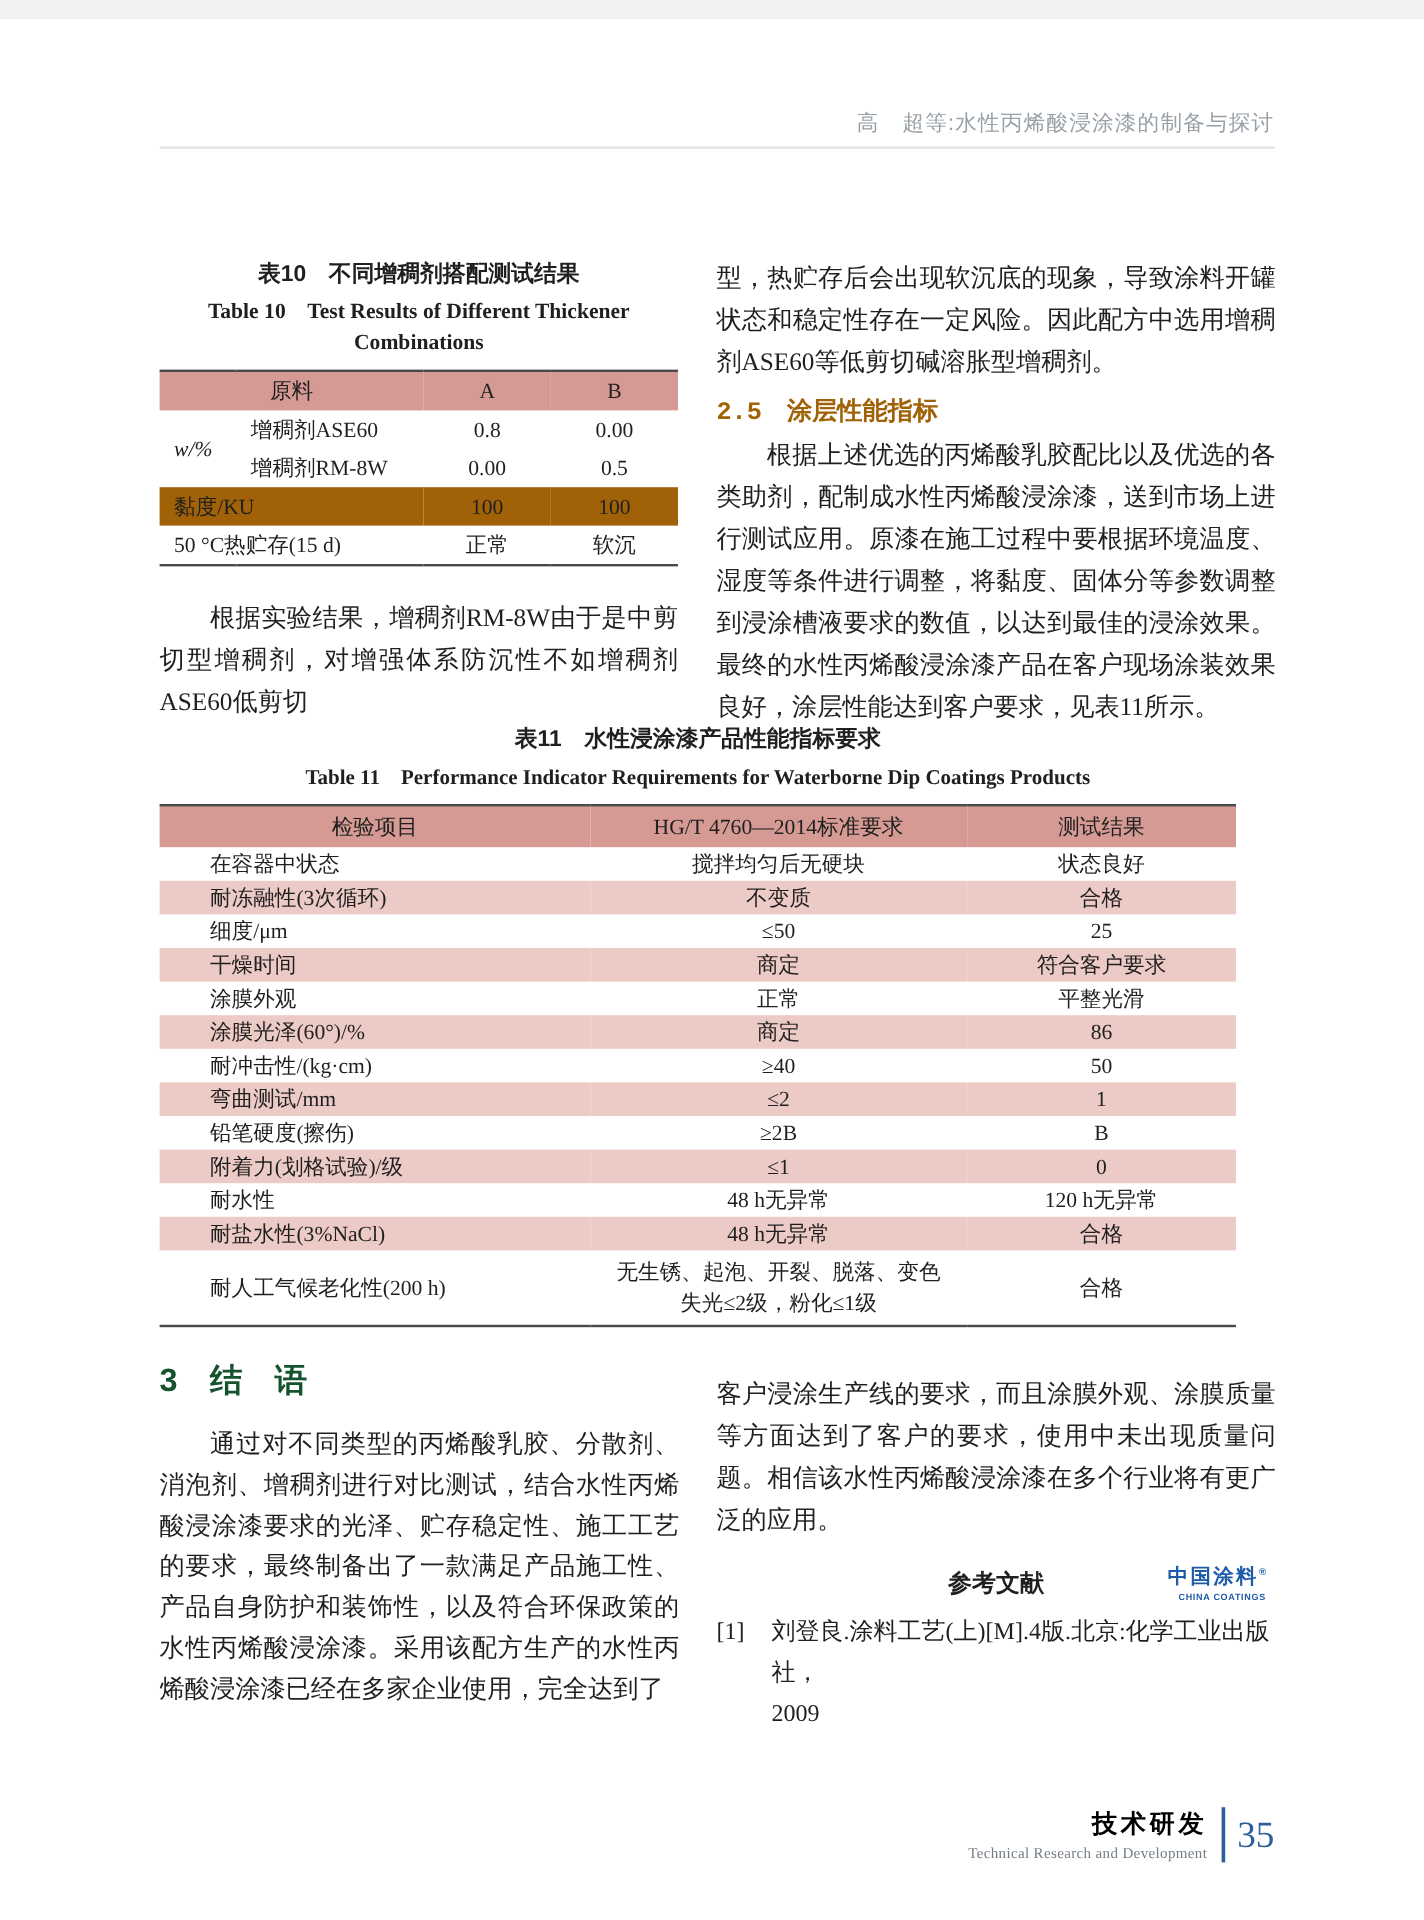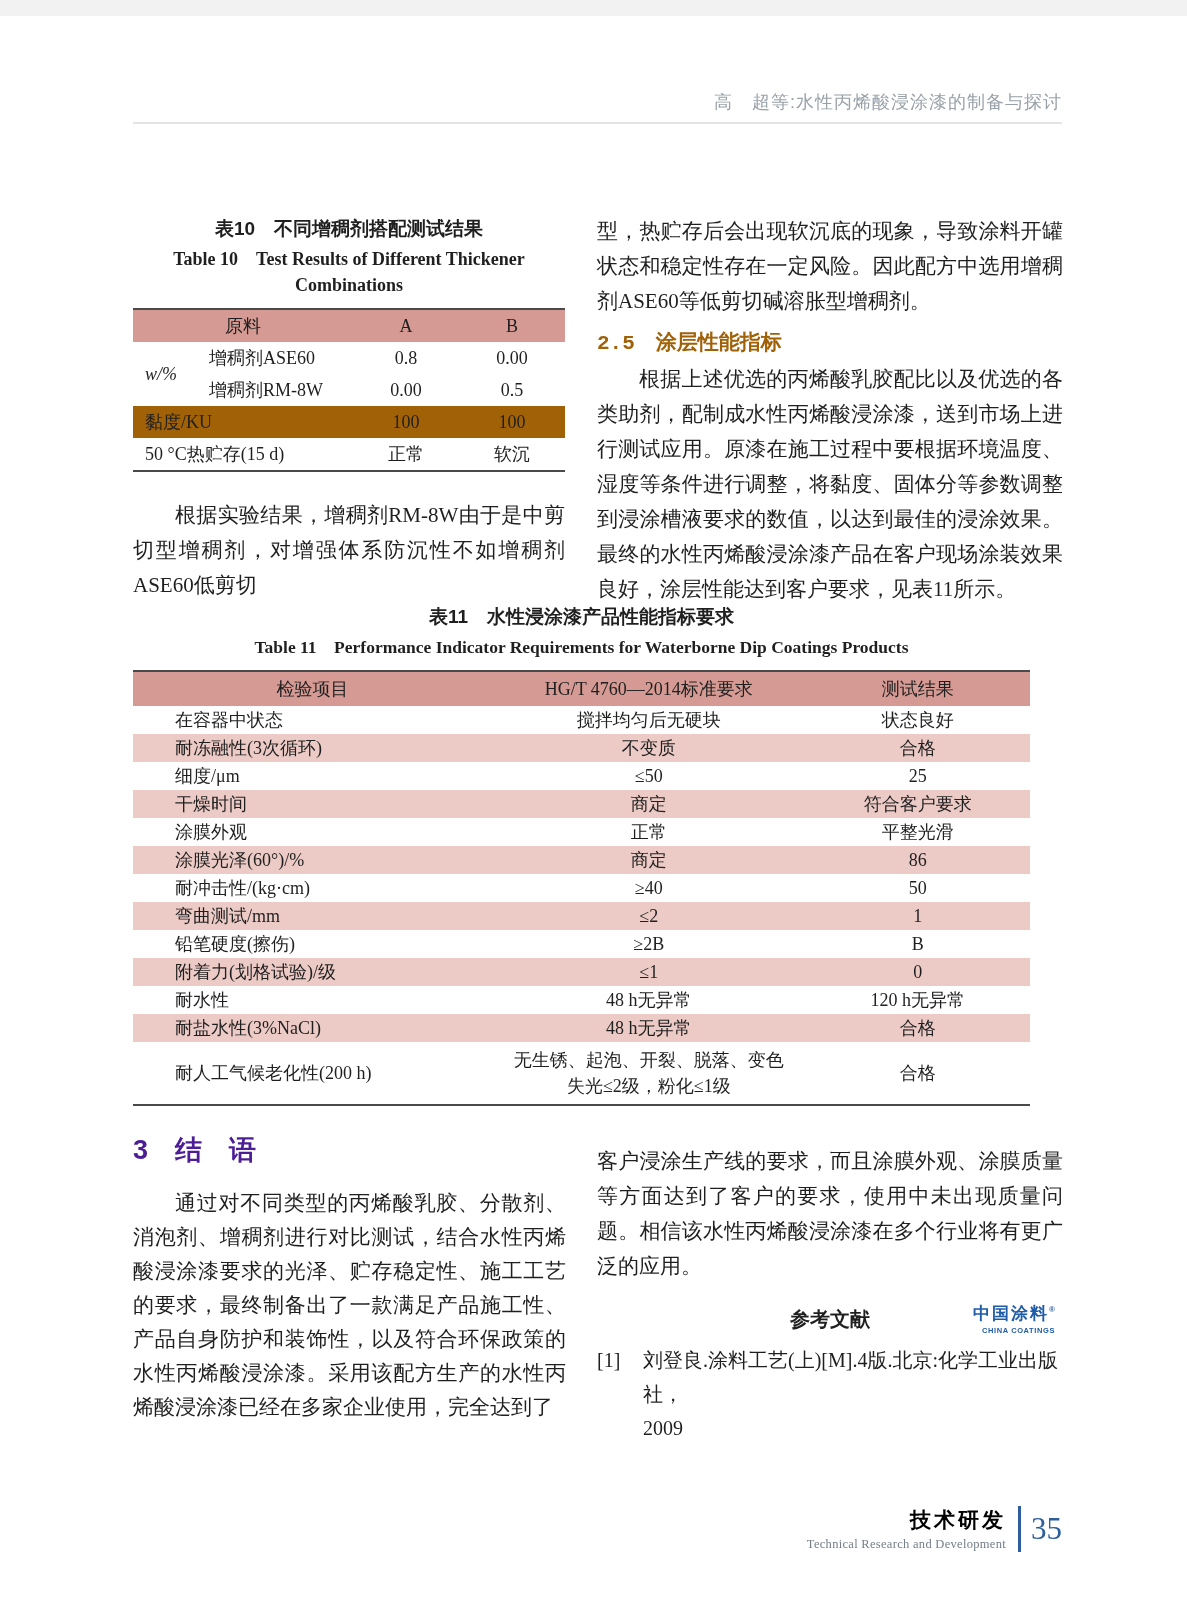--- a/index.html
+++ b/index.html
@@ -51,21 +51,21 @@
   .indent { text-indent:2em; }
   #left-top .para { margin-top:26px; }
   #conclusion .para, #table11 ~ * .para { line-height:34px; }
 
   .sec-heading {
     font-family:Liberation Mono, monospace;
     font-weight:bold; color:#a16207; font-size:21px; margin:9px 0 6px 0;
   }
   .conclusion-heading {
     font-family:"Liberation Sans","DejaVu Sans",sans-serif;
-    font-weight:bold; color:#4c1d95; font-size:27px; margin:0 0 18px 0;
+    font-weight:bold; color:#14532d; font-size:27px; margin:0 0 18px 0;
   }
   .ref-heading {
     font-family:"Liberation Sans","DejaVu Sans",sans-serif;
     text-align:center; font-weight:bold; font-size:20px; margin:22px 0 10px 0;
   }
   .ref-item { display:flex; font-size:20px; line-height:34px; }
   .ref-label { width:46px; flex:none; }
   .ref-text { flex:1; }
 
   #logo { position:absolute; left:955px; top:1286px; width:100px; text-align:right;

